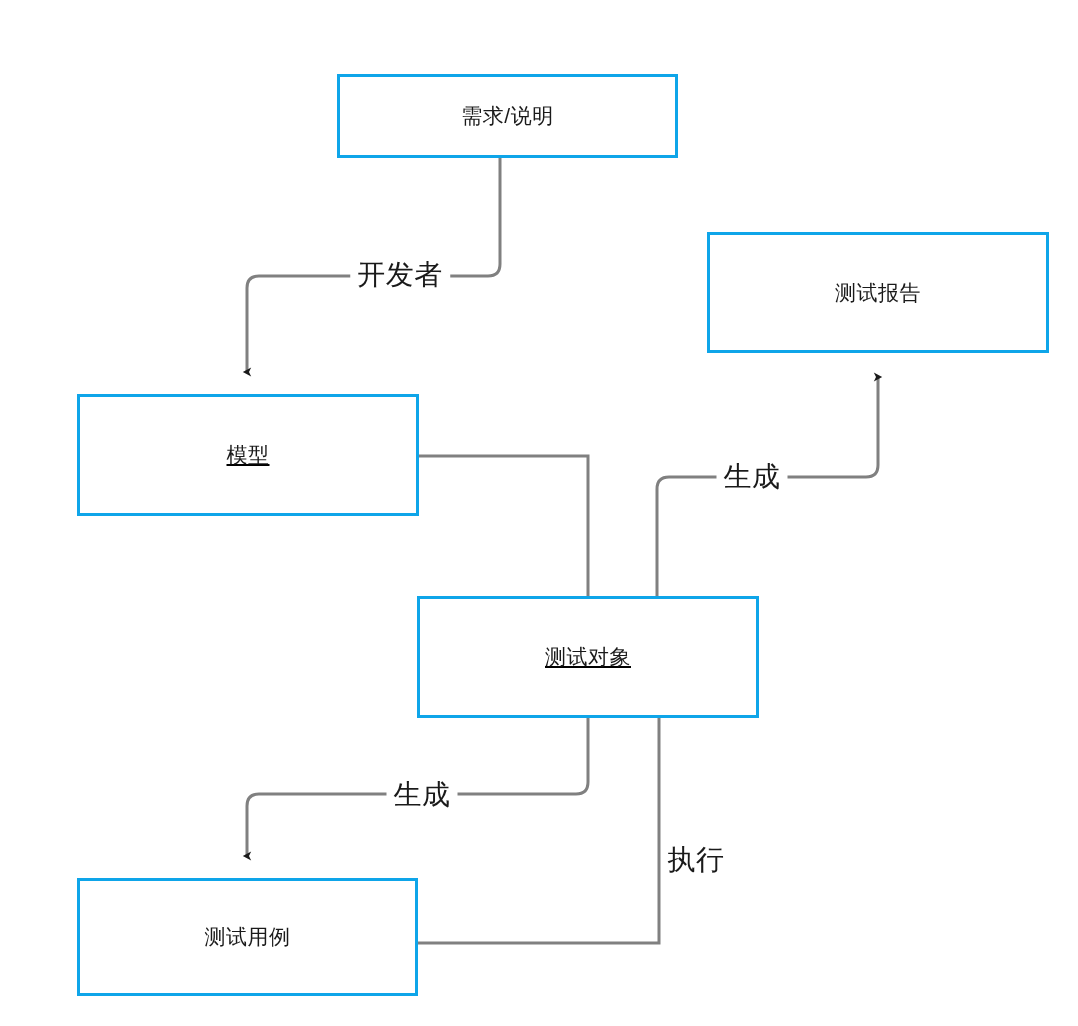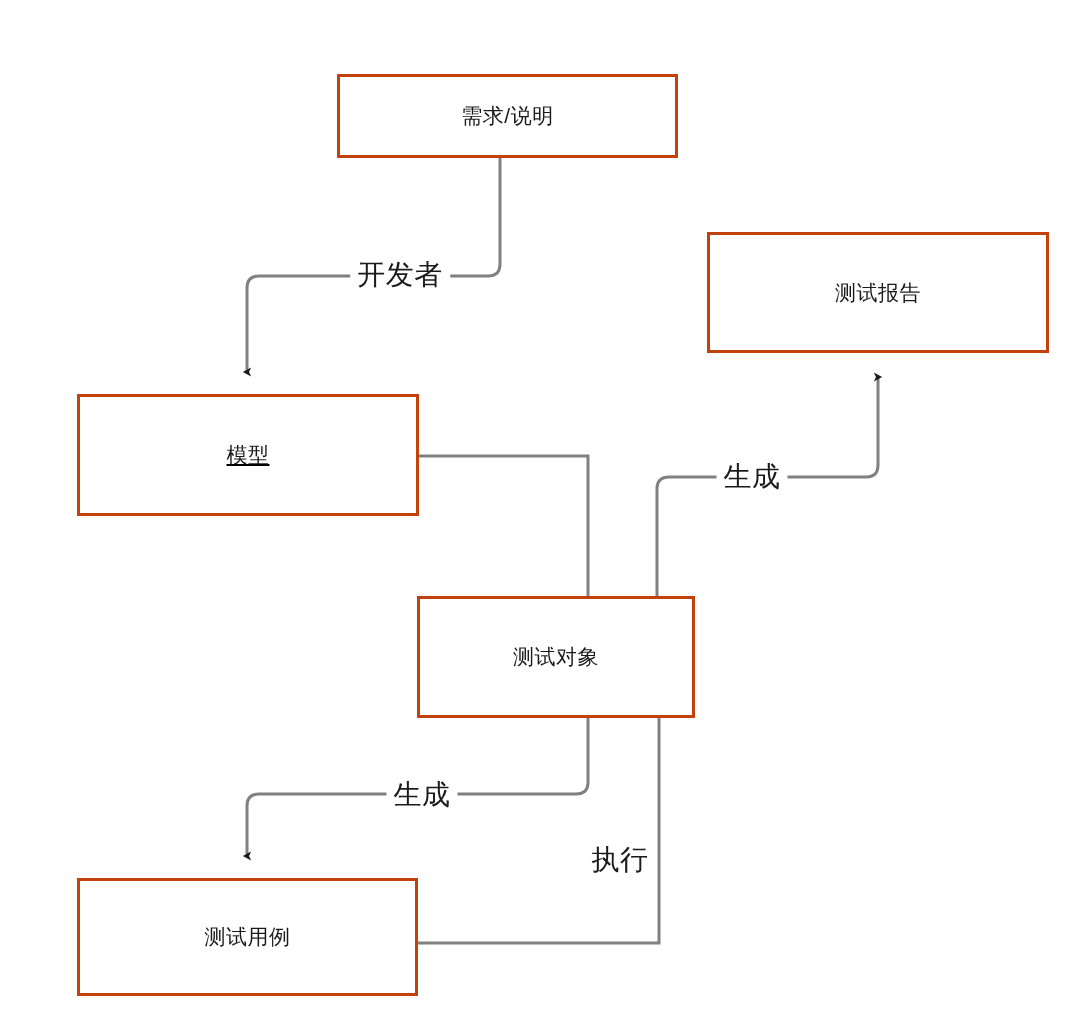--- a/index.html
+++ b/index.html
@@ -22,21 +22,21 @@
     left: 0;
     top: 0;
     width: 1078px;
     height: 1026px;
     pointer-events: none;
   }
   .node {
     position: absolute;
     box-sizing: border-box;
     background: #ffffff;
-    border: 3px solid #c2410c;
+    border: 3px solid #0ea5e9;
     display: flex;
     align-items: center;
     justify-content: center;
   }
   .node-label {
     font-size: 21px;
     color: #1a1a1a;
     line-height: 1.2;
     letter-spacing: 0.5px;
     white-space: nowrap;
@@ -85,29 +85,29 @@
   </div>
 
   <div class="node" style="left:707px; top:232px; width:342px; height:121px;">
     <span class="node-label">测试报告</span>
   </div>
 
   <div class="node" style="left:77px; top:394px; width:342px; height:122px;text-decoration:underline;">
     <span class="node-label">模型</span>
   </div>
 
-  <div class="node" style="left:417px; top:596px; width:278px; height:122px;">
+  <div class="node" style="left:417px; top:596px; width:342px; height:122px;text-decoration:underline;">
     <span class="node-label">测试对象</span>
   </div>
 
   <div class="node" style="left:77px; top:878px; width:341px; height:118px;justify-content:center;">
     <span class="node-label">测试用例</span>
   </div>
 
   <div class="edge-label" style="left:400px; top:275px;">开发者</div>
 
   <div class="edge-label" style="left:752px; top:477px;">生成</div>
 
   <div class="edge-label" style="left:422px; top:795px;">生成</div>
 
-  <div class="edge-label" style="left:620px; top:860px; padding:6px 4px;text-align:right;">执行</div>
+  <div class="edge-label" style="left:696px; top:860px; padding:6px 4px;text-align:right;">执行</div>
 
 </div>
 
 </body></html>

